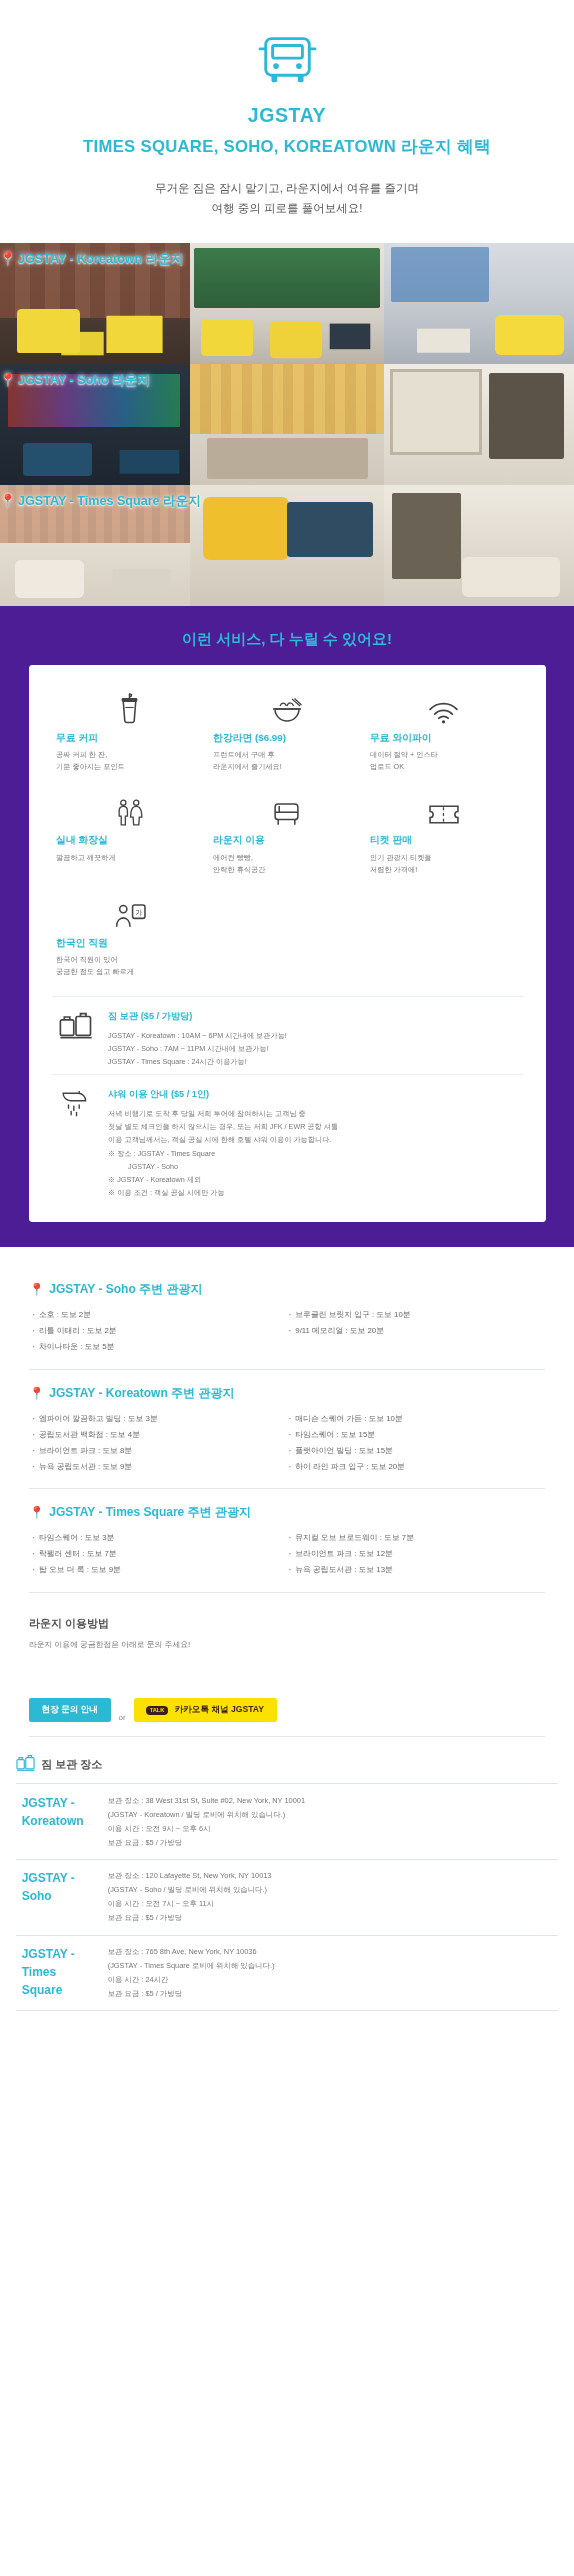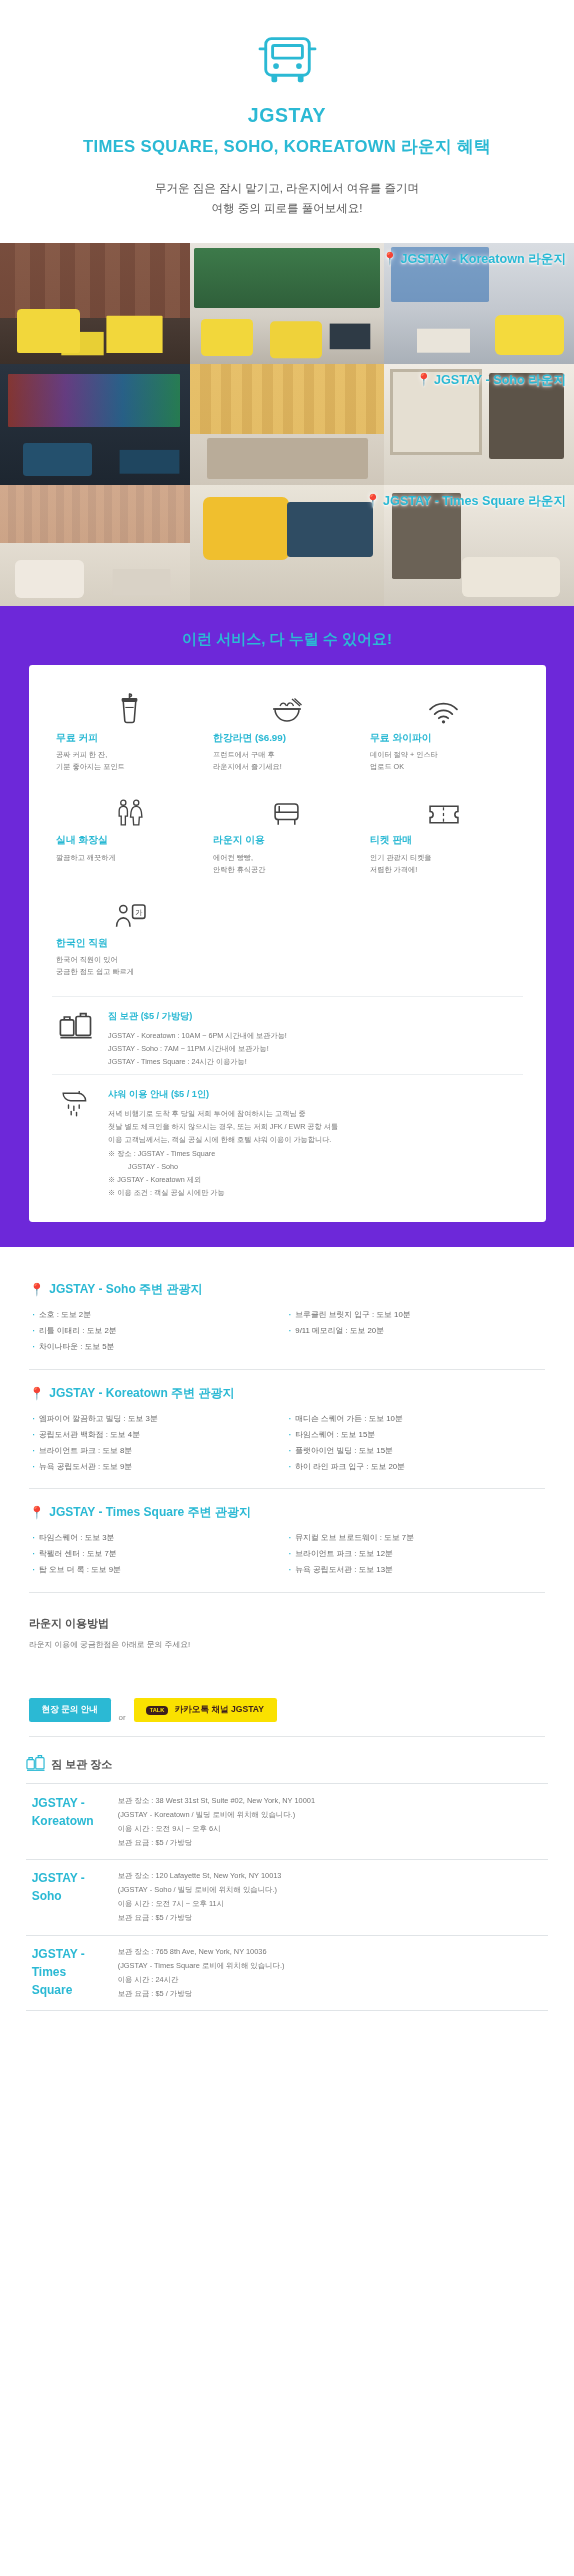--- a/index.html
+++ b/index.html
@@ -16,21 +16,21 @@
   
   .header { padding:34px 0 25px; text-align:center; }
   .bus-icon { margin:0 auto 15px; width:69px; height:55px; }
   .brand { color:#2bb9d4; font-size:19.5px; font-weight:bold; letter-spacing:0.6px; margin-bottom:8px; }
   .headline { color:#2bb9d4; font-size:16.7px; font-weight:bold; letter-spacing:0.3px; }
   .subline { margin-top:19.5px; color:#555; font-size:11.5px; line-height:1.75; }
 
   
   .photo-block { position:relative; width:574px; }
   .photo-label {
-    position:absolute; top:8px; left:0; right:8px; text-align:right;
+    position:absolute; top:8px; left:0; right:8px; text-align:left;
     color:#2bb9d4; font-size:12.6px; font-weight:bold; z-index:5;
     text-shadow:0 0.6px 1.7px rgba(255,255,255,0.9), 0 0 5.7px #fff;
   }
   .photo-label .pin { color:#2bb9d4; margin-right:2.3px; }
 
   
   .photo { width:574px; height:121px; display:flex; overflow:hidden; position:relative; }
   .ph { position:relative; height:100%; overflow:hidden; }
 
   
@@ -70,21 +70,21 @@
   .ts1:after{content:"";position:absolute;left:15px;bottom:8px;width:69px;height:38px;border-radius:5.7px;background:#efe9e0;
     box-shadow:92px 3.4px 0 -5.7px #d9d2c6;}
   .ts2 { width:195px; background:linear-gradient(180deg,#e9e4d9 0%,#cfc8ba 100%); }
   .ts2:before{content:"";position:absolute;left:13.8px;top:12.6px;width:86px;height:63px;border-radius:6.9px;background:#f0bf2e;}
   .ts2:after{content:"";position:absolute;right:11.5px;top:17px;width:86px;height:55px;border-radius:3.4px;background:#2f4c63;}
   .ts3 { width:190px; background:linear-gradient(180deg,#efeae1 0%,#d2ccc0 100%); }
   .ts3:before{content:"";position:absolute;left:8px;top:8px;width:69px;height:86px;background:#6b6256;border-radius:1.7px;}
   .ts3:after{content:"";position:absolute;right:13.8px;bottom:9.2px;width:98px;height:40px;border-radius:5.7px;background:#ece6da;}
 
   
-  .services { background:#6d28d9; padding:24px 0 25px; }
+  .services { background:#4c1d95; padding:24px 0 25px; }
   .section-title { text-align:center; color:#2bb9d4; font-size:15px; font-weight:bold; margin-bottom:16px; }
   .card { width:517px; margin:0 auto; background:#fff; border-radius:3.4px; padding:20.7px 23px 19.5px; }
 
   .grid { display:flex; flex-wrap:wrap; }
   .cell { width:33.333%; text-align:left; padding:2.3px 4.6px 15px; }
   .cell .ico { height:37px; display:flex; align-items:flex-end; justify-content:center; margin-bottom:6.9px; }
   .cell .t { color:#2bb9d4; font-size:9.8px; font-weight:bold; margin-bottom:4.6px; }
   .cell .d { color:#777; font-size:7.2px; line-height:1.65; }
 
   .row-item { display:flex; gap:10.3px; padding:12.6px 2.3px 2.3px; border-top:0.6px solid #eceff1; margin-top:3.4px; }
@@ -114,21 +114,21 @@
   }
   .btn-inquiry { background:#2bb9d4; color:#fff; }
   .btn-kakao { background:#fae100; color:#3c1e1e; }
   .kakao-bubble {
     display:inline-block; background:#3c1e1e; color:#fae100; font-size:5.7px; font-weight:bold;
     border-radius:4px; padding:1.1px 3.4px; margin-right:2.3px;
   }
   .or { color:#888; font-size:8px; }
 
   
-  .storage { padding:15px 26px 34px; }
+  .storage { padding:15px 16px 34px; }
   .storage-head { display:flex; align-items:center; gap:5.7px; margin-bottom:9.2px; }
   .storage-head .txt { color:#555; font-size:11px; font-weight:bold; }
   table { width:100%; border-collapse:collapse; }
   td { border-top:0.6px solid #e0e4e7; border-bottom:0.6px solid #e0e4e7; padding:9.2px 5.7px; vertical-align:top; }
   td.loc { width:86px; color:#2bb9d4; font-size:12px; font-weight:bold; line-height:1.5; }
   td.det { color:#777; font-size:7.4px; line-height:1.9; }
 </style>
 </head>
 <body>
 

